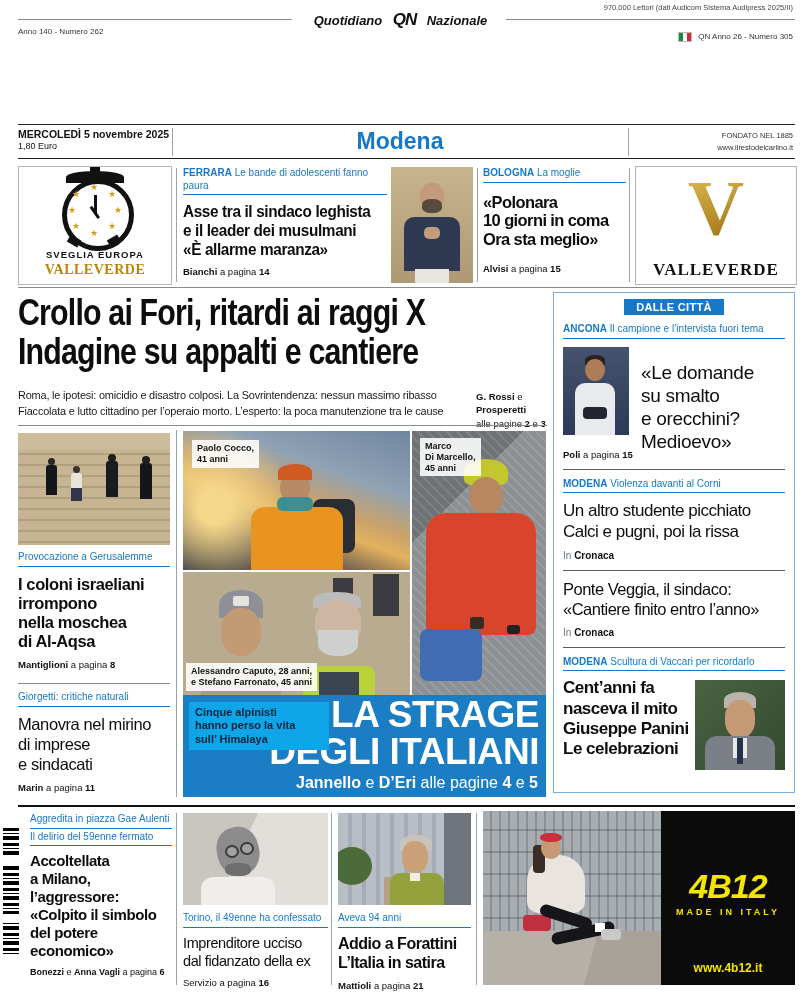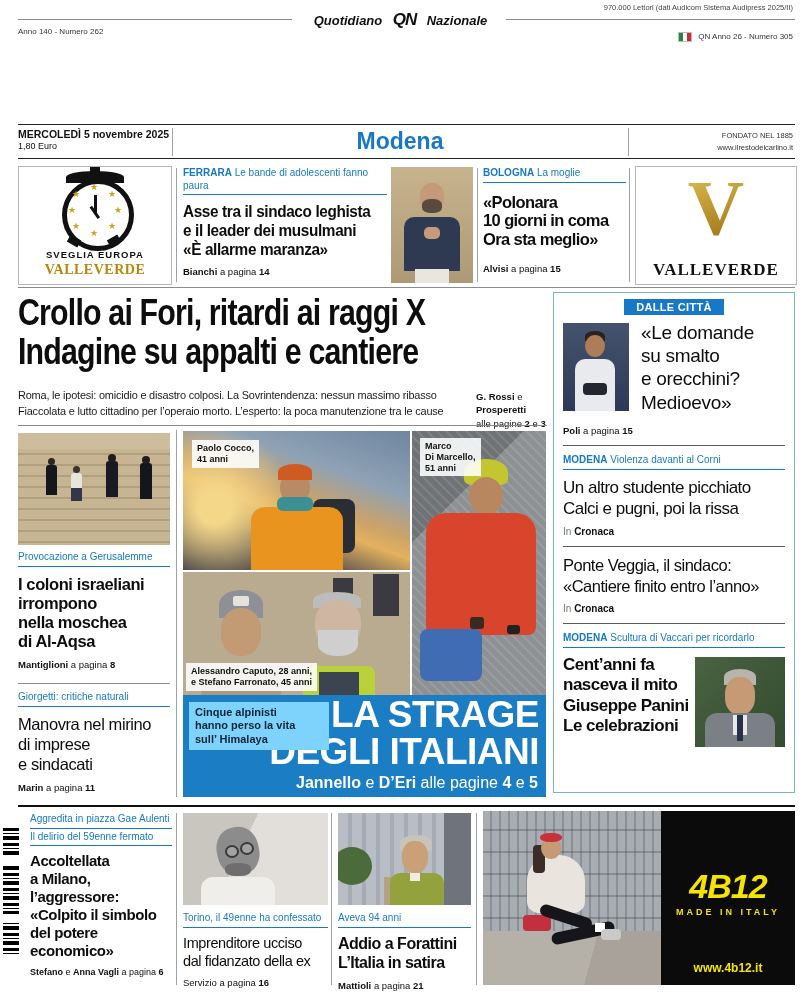--- a/index.html
+++ b/index.html
@@ -14,21 +14,21 @@
   .kicker{color:#1778c8;font-size:10px;font-weight:400;border-bottom:1.5px solid #1778c8;
           padding-bottom:2px;line-height:1.25;}
   .kicker b{font-weight:800;}
   .byl{font-size:9.5px;color:#111;}
   .byl b{font-weight:800;}
   .incron{font-size:10px;color:#6b7785;}
   .incron b{color:#111;font-weight:800;}
   
   .hl{color:#0d0d0d;letter-spacing:-0.4px;}
   .hl-bold{font-weight:800;}
-  .hl-reg{font-weight:400;}
+  .hl-reg{font-weight:400;margin-top:16px;}
   .cond82{transform:scaleX(.82);transform-origin:0 0;}
   .cond93{transform:scaleX(.93);transform-origin:0 0;}
   .cond95{transform:scaleX(.95);transform-origin:0 0;}
   
   .ph{position:absolute;overflow:hidden;background:#c9c9c9;}
   .ph div{position:absolute;}
   .cap{position:absolute;background:rgba(255,255,255,.88);color:#111;font-size:9px;
        font-weight:600;line-height:1.2;padding:3px 5px;}
   
   #masthead{top:34px;left:0;width:100%;text-align:center;color:#1a72ba;font-weight:800;
@@ -37,21 +37,21 @@
   .adbox{position:absolute;border:1px solid #b5b5b5;background:#fff;}
   .star{position:absolute;color:#d4a017;font-size:9px;}
   
   #dcbox{position:absolute;left:553px;top:292px;width:242px;height:501px;
          border:1.5px solid #7ab0dc;box-sizing:border-box;padding:4px 9px;overflow:hidden;}
   .dc-tab{margin:2px auto 0;background:#1778c8;color:#fff;font-weight:800;font-size:11px;
           padding:2px 12px;width:fit-content;letter-spacing:.3px;}
   .rcol-rule{height:1px;background:#5a5a5a;margin:9px 0 8px;}
   
   #banner{position:absolute;left:183px;top:695px;width:363px;height:102px;background:#1b7ec4;}
-  #banner .deck{position:absolute;left:6px;top:7px;width:128px;background:#7dd3fc;
+  #banner .deck{position:absolute;left:6px;top:7px;width:128px;background:#0ea5e9;
                 color:#0d2438;font-weight:800;font-size:11px;line-height:1.22;padding:4px 6px;}
   #banner .btitle{position:absolute;top:1px;right:7px;width:352px;text-align:right;
                   color:#ffffff;font-weight:900;font-size:37px;line-height:1.01;
                   letter-spacing:-0.5px;}
   #banner .bbyl{position:absolute;right:8px;bottom:5px;color:#fff;font-size:16px;}
   #banner .bbyl b{font-weight:800;}
   
   #barcode{position:absolute;left:3px;top:828px;width:16px;height:126px;
            background:repeating-linear-gradient(180deg,#000 0 3px,#fff 3px 5px,#000 5px 6px,#fff 6px 8px,#000 8px 12px,#fff 12px 15px);}
   #barcode .gap{position:absolute;left:0;width:100%;height:9px;background:#fff;}
@@ -223,36 +223,37 @@
     <div style="left:130px;top:20px;width:48px;height:16px;background:#bcbcbc;border-radius:50% 50% 0 0;"></div>
     <div style="left:132px;top:28px;width:46px;height:48px;background:#cdb7a2;border-radius:45%;"></div>
     <div style="left:135px;top:58px;width:40px;height:26px;background:#cfcfcf;border-radius:0 0 45% 45%;"></div>
     <div style="left:120px;top:94px;width:72px;height:29px;background:#b9d23c;border-radius:8px 8px 0 0;"></div>
     <div style="left:136px;top:100px;width:40px;height:23px;background:#3c4450;"></div>
   </div>
   <div class="cap pre" style="left:192px;top:440px;">Paolo Cocco,
 41 anni</div>
   <div class="cap pre" style="left:420px;top:438px;">Marco
 Di Marcello,
-51 anni</div>
+45 anni</div>
   <div class="cap pre" style="left:186px;top:663px;">Alessandro Caputo, 28 anni,
 e Stefano Farronato, 45 anni</div>
 
   <div id="banner">
     <div class="btitle pre">LA STRAGE
 DEGLI ITALIANI</div>
     <div class="deck pre">Cinque alpinisti
 hanno perso la vita
 sull’ Himalaya</div>
     <div class="bbyl"><b>Jannello</b><span> e </span><b>D’Eri</b><span> alle pagine </span><b>4</b><span> e </span><b>5</b></div>
   </div>
 
   <div id="dcbox">
     <div class="dc-tab">DALLE CITTÀ</div>
 
+    <div class="kicker" style="margin-top:8px;"><b>ANCONA</b><span> Il campione e l’intervista fuori tema</span></div>
     <div style="position:relative;margin-top:8px;height:96px;">
       <div class="ph" style="left:0;top:0;width:66px;height:88px;background:linear-gradient(180deg,#46536f,#2c3a57);">
         <div style="left:22px;top:8px;width:20px;height:10px;background:#2a2220;border-radius:50% 50% 0 0;"></div>
         <div style="left:22px;top:12px;width:20px;height:22px;background:#ad7d57;border-radius:50%;"></div>
         <div style="left:12px;top:36px;width:40px;height:52px;background:#e9eaee;border-radius:10px 10px 0 0;"></div>
         <div style="left:20px;top:60px;width:24px;height:12px;background:#23262e;border-radius:4px;"></div>
       </div>
       <div class="hl hl-reg pre" style="position:absolute;left:78px;top:-2px;font-size:19px;line-height:1.22;letter-spacing:-0.3px;">«Le domande
 su smalto
 e orecchini?
@@ -301,21 +302,21 @@
 
   <div class="abs" style="left:30px;top:813px;width:142px;">
     <div class="kicker" style="font-weight:400;">Aggredita in piazza Gae Aulenti</div>
     <div class="kicker" style="font-weight:400;margin-top:2px;">Il delirio del 59enne fermato</div>
     <div class="hl hl-bold pre" style="font-size:15px;line-height:1.2;margin-top:6px;letter-spacing:-0.4px;">Accoltellata
 a Milano,
 l’aggressore:
 «Colpito il simbolo
 del potere
 economico»</div>
-    <div class="byl" style="margin-top:7px;font-size:9px;"><b>Stefano</b><span> e </span><b>Anna Vagli</b><span> a pagina </span><b>6</b></div>
+    <div class="byl" style="margin-top:7px;font-size:9px;"><b>Bonezzi</b><span> e </span><b>Anna Vagli</b><span> a pagina </span><b>6</b></div>
   </div>
 
   <div class="vdiv" style="left:176px;top:813px;height:172px;"></div>
 
   <div class="abs" style="left:183px;top:813px;width:145px;">
     <div class="ph" style="position:relative;width:145px;height:92px;background:linear-gradient(115deg,#c9c5bf 0 40%,#e2dfda 40%);">
       <div style="left:34px;top:14px;width:42px;height:48px;background:#8c8c8c;border-radius:45%;transform:rotate(-12deg);"></div>
       <div style="left:42px;top:32px;width:10px;height:9px;border:2px solid #3a3a3a;border-radius:50%;background:rgba(255,255,255,0.2);"></div>
       <div style="left:57px;top:29px;width:10px;height:9px;border:2px solid #3a3a3a;border-radius:50%;background:rgba(255,255,255,0.2);"></div>
       <div style="left:42px;top:50px;width:26px;height:13px;background:#6e6e6e;border-radius:40%;"></div>

